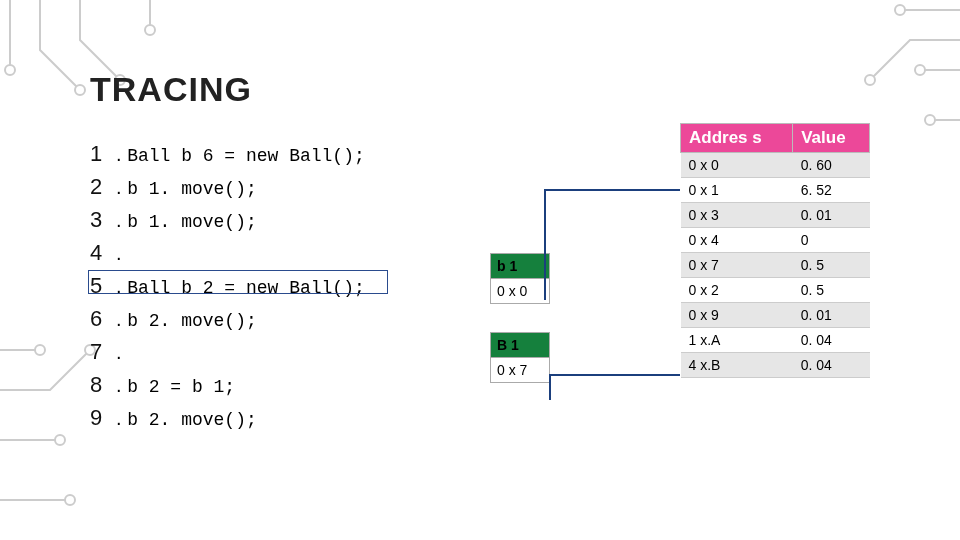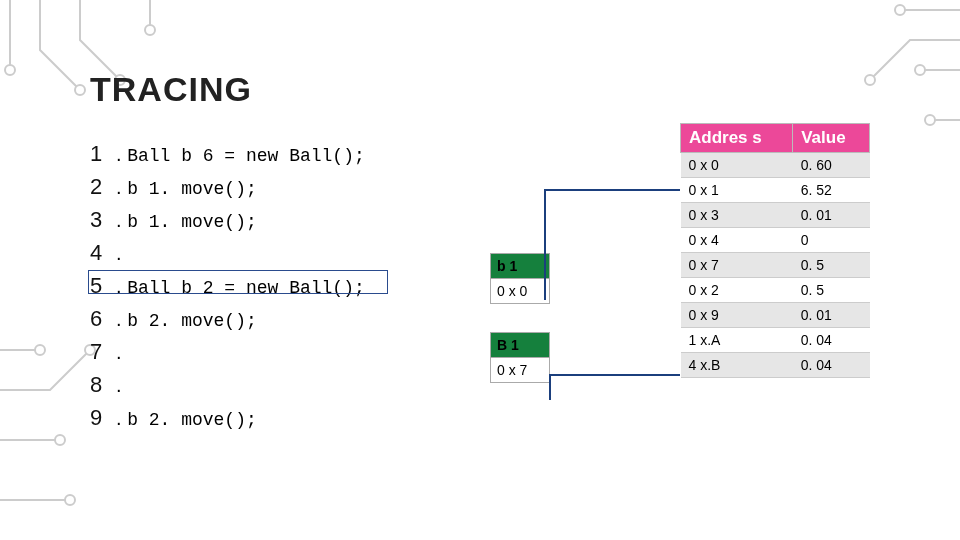--- a/index.html
+++ b/index.html
@@ -68,21 +68,21 @@
   <div class="content">
 
     <div class="code-col">
       <div class="code-line"><span class="ln">1</span><span class="dot">. </span><span>Ball b 6 = new Ball();</span></div>
       <div class="code-line"><span class="ln">2</span><span class="dot">. </span><span>b 1. move();</span></div>
       <div class="code-line"><span class="ln">3</span><span class="dot">. </span><span>b 1. move();</span></div>
       <div class="code-line"><span class="ln">4</span><span class="dot">. </span><span></span></div>
       <div class="code-line"><span class="ln">5</span><span class="dot">. </span><span>Ball b 2 = new Ball();</span><span class="boxed"></span></div>
       <div class="code-line"><span class="ln">6</span><span class="dot">. </span><span>b 2. move();</span></div>
       <div class="code-line"><span class="ln">7</span><span class="dot">. </span><span></span></div>
-      <div class="code-line"><span class="ln">8</span><span class="dot">. </span></div>
+      <div class="code-line"><span class="ln">8</span><span class="dot">. </span><span>b 2 = b 1;</span></div>
       <div class="code-line"><span class="ln">9</span><span class="dot">. </span><span>b 2. move();</span></div>
     </div>
 
     <div class="mid-col">
       <table class="varbox">
         <tbody>
             <tr>
               <td>b 1</td>
             </tr>
         <tr>

